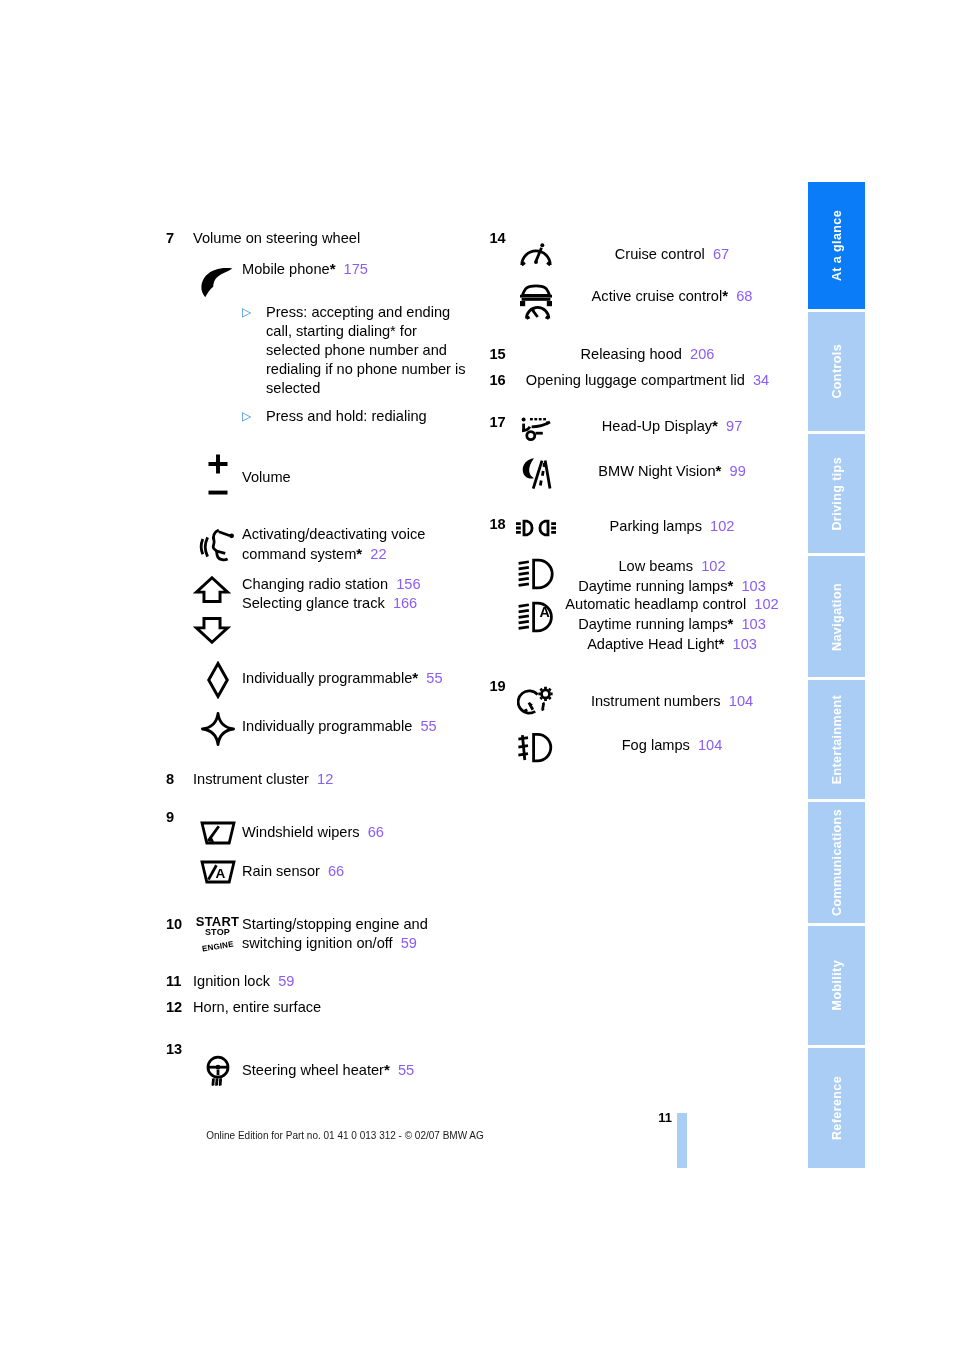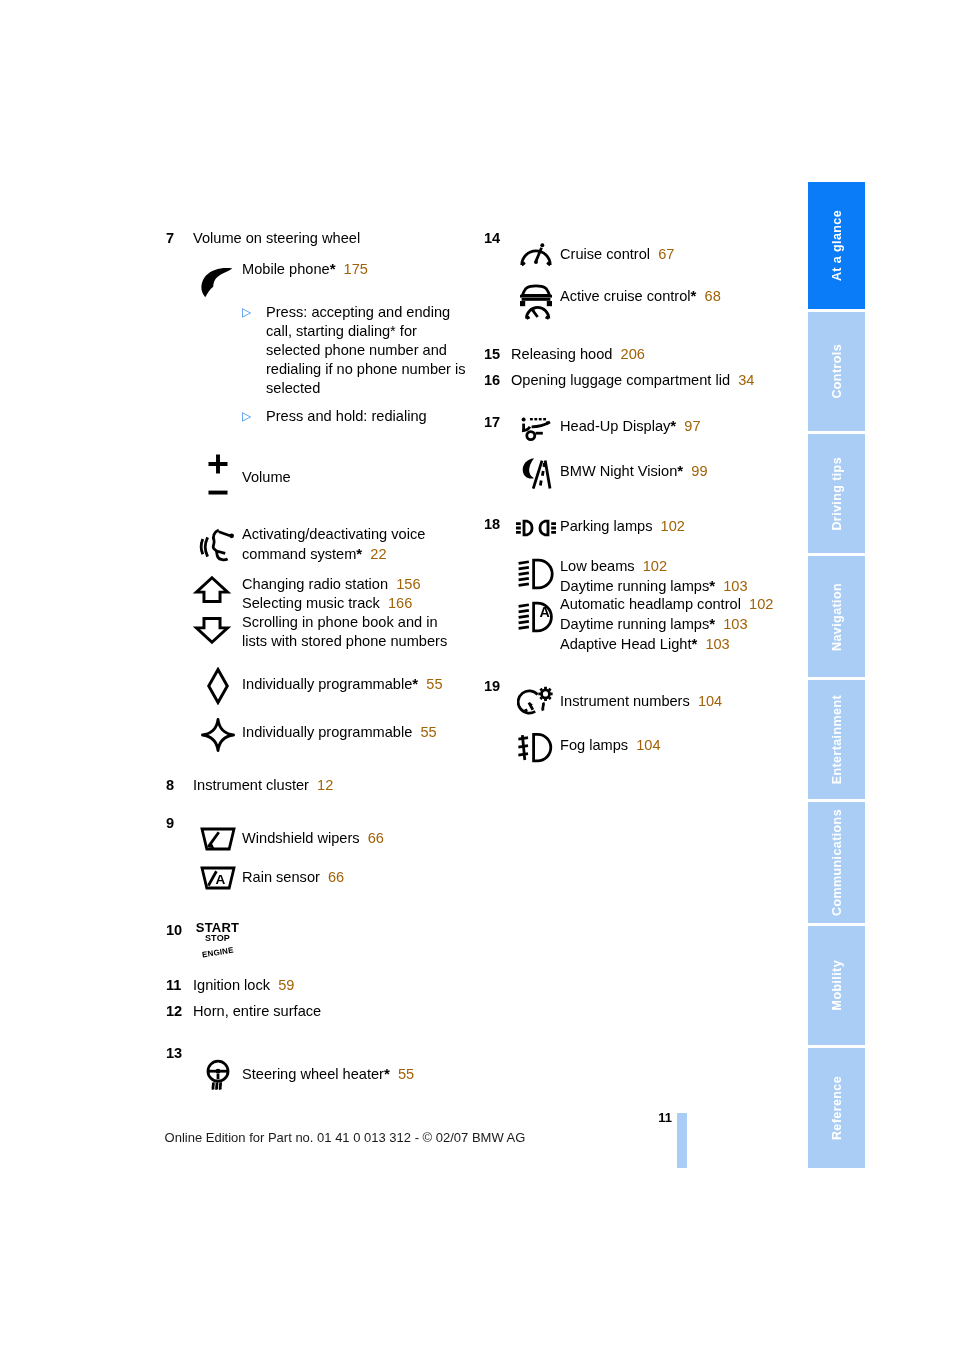--- a/index.html
+++ b/index.html
@@ -42,21 +42,21 @@
   }
 
   
   .col {
     position: absolute;
     top: 228px;
     font-size: 14.6px;
     line-height: 1.30;
   }
   .col-left  { left: 166px; width: 300px; }
-  .col-right { left: 484px; width: 300px; }
+  .col-right { left: 484px; width: 300px; text-align: center; }
 
   
   .entry { display: flex; align-items: flex-start; }
   .entry .num {
     width: 27px; flex: 0 0 27px;
     font-weight: bold; font-size: 14.6px;
     padding-top: 1px;
   }
   .entry .body { flex: 1 1 auto; }
 
@@ -65,21 +65,21 @@
   .irow .icn {
     width: 49px; flex: 0 0 49px;
     display: flex; align-items: flex-start; justify-content: center;
     padding-top: 1px;
   }
   .irow .txt { flex: 1 1 auto; padding-top: 1px; }
 
   
   .plain { padding-top: 1px; }
 
-  .pg { color: #a16207; }
+  .pg { color: #8b5cf6; }
   .star { font-weight: bold; font-size: 15px; }
 
   
   .bullets { margin-top: 3px; }
   .bullet { display: flex; align-items: flex-start; margin-bottom: 9px; }
   .bullet .tri {
     width: 24px; flex: 0 0 24px;
     color: #2f86e8; font-size: 12px; padding-top: 2px;
   }
   .bullet .btxt { flex: 1 1 auto; }
@@ -104,21 +104,21 @@
   .pagebar {
     position: absolute;
     left: 677px; top: 1113px;
     width: 10px; height: 55px;
     background: #a9cdf4;
   }
   .footer {
     position: absolute;
     left: 0; top: 1130px; width: 690px;
     text-align: center;
-    font-size: 13px;
+    font-size: 10px;
     color: #1a1a1a;
   }
   .start-stop {
     font-family: "Liberation Sans", sans-serif;
     font-weight: bold;
     text-align: center;
     line-height: 1.0;
   }
   .ss1 { font-size: 13px; letter-spacing: .2px; }
   .ss2 { font-size: 9px; letter-spacing: .2px; }
@@ -230,23 +230,22 @@
             </svg>
             <svg width="38" height="30" viewBox="0 0 90 70" style="margin-top:10px" aria-hidden="true">
               <path d="M45 64 L82 30 L64 30 L64 8 L26 8 L26 30 L8 30 Z" class="ic" stroke-width="6" stroke-linejoin="miter"></path>
             </svg>
           </div>
           <div class="txt">
             <div>
               <span>Changing radio station</span>&nbsp;&nbsp;<span class="pg">156</span>
             </div>
             <div>
-              <span>Selecting music track</span>&nbsp;&nbsp;<span class="pg">166</span>
-            </div>
-            <div>Scrolling in phone book and in lists with stored phone numbers</div>
+              <span>Selecting glance track</span>&nbsp;&nbsp;<span class="pg">166</span>
+            </div>
           </div>
         </div>
 
         <div class="sp14"></div>
 
         <div class="irow">
           <div class="icn" style="padding-top:2px">
             <svg width="26" height="38" viewBox="0 0 60 90" aria-hidden="true">
               <path d="M30 6 L52 45 L30 84 L8 45 Z" class="ic" stroke-width="6" stroke-linejoin="miter"></path>
             </svg>
@@ -320,20 +319,23 @@
     <div class="entry">
       <div class="num">10</div>
       <div class="body">
         <div class="irow">
           <div class="icn" style="align-items:flex-start">
             <div class="start-stop">
               <div class="ss1">START</div>
               <div class="ss2">STOP</div>
               <div class="ss3">ENGINE</div>
             </div>
+          </div>
+          <div class="txt">
+            <span>Starting/stopping engine and switching ignition on/off</span>&nbsp;&nbsp;<span class="pg">59</span>
           </div>
         </div>
       </div>
     </div>
 
     <div class="sp18"></div>
 
     <div class="entry">
       <div class="num">11</div>
       <div class="body">

